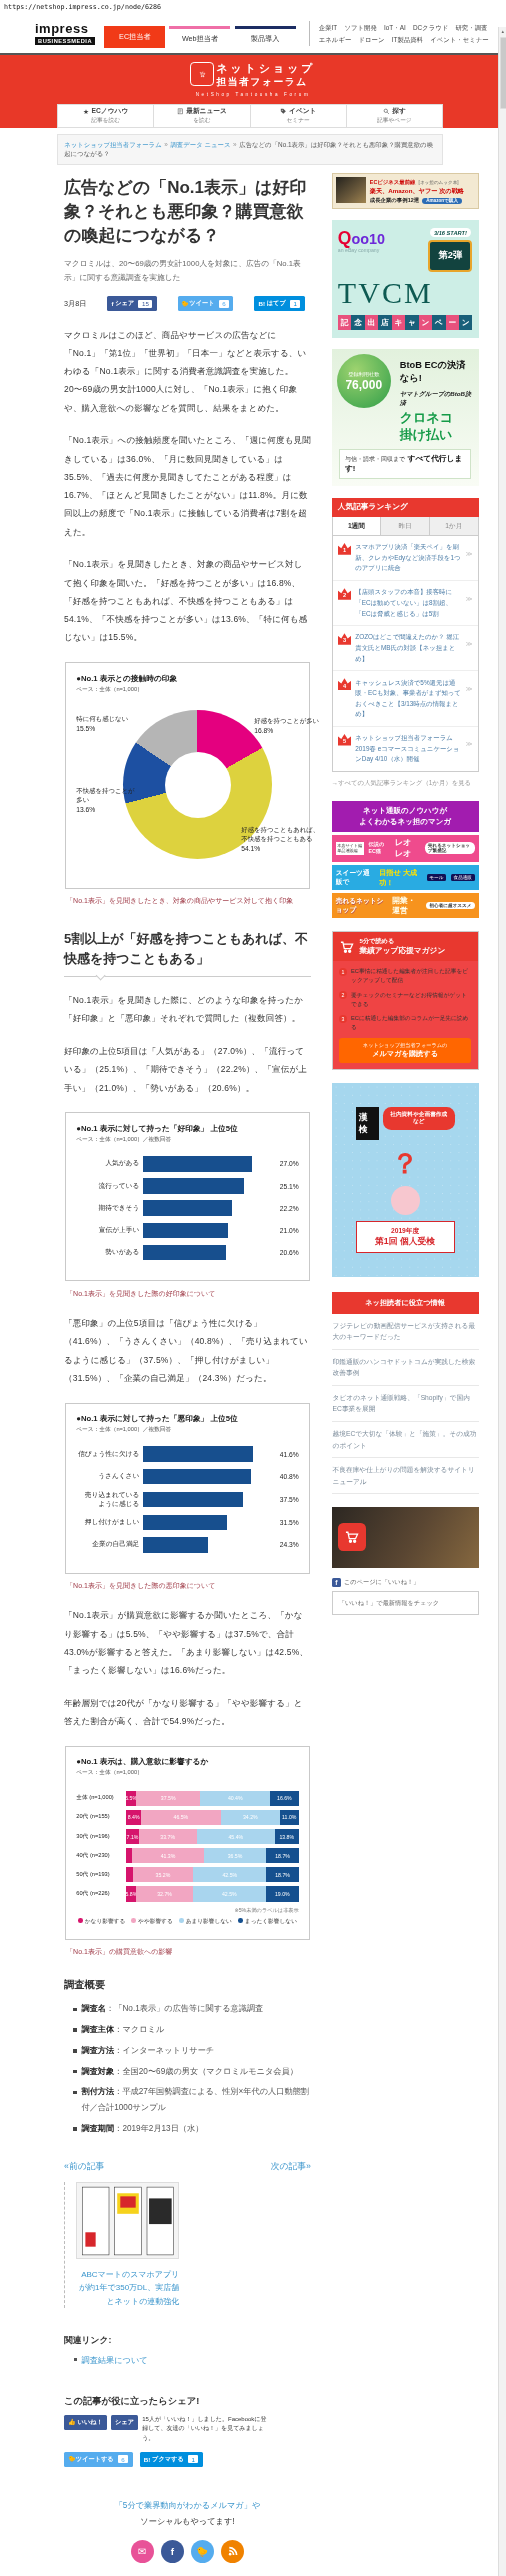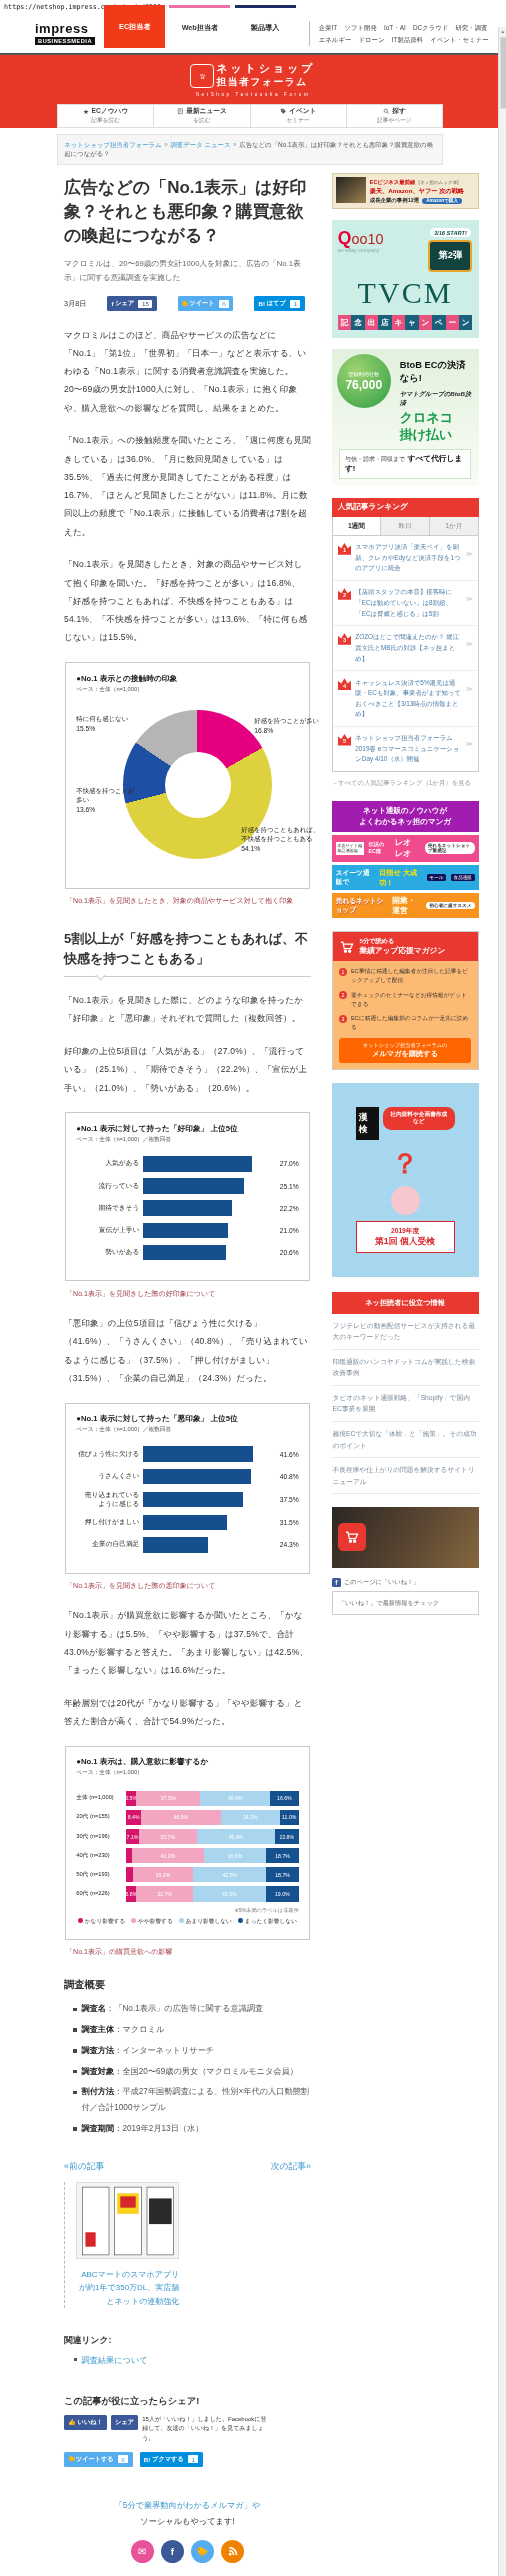--- a/index.html
+++ b/index.html
@@ -8,30 +8,30 @@
        font-family:"Liberation Sans","DejaVu Sans",sans-serif;color:#333}
   a,.link{color:#3a95cc;text-decoration:none;cursor:pointer}
   
   .url-bar{font-family:"DejaVu Sans Mono",monospace;font-size:6.7px;color:#111;padding:3.1px 4.1px}
   
   .impress{display:flex;align-items:center;height:41px;padding-left:35px;border-bottom:2.1px solid #555;background:#fff}
   .imp-logo{margin-right:9.3px}
   .imp-logo .t1{font-size:13px;font-weight:bold;letter-spacing:0.5px;color:#111;line-height:1}
   .imp-logo .t2{display:inline-block;background:#111;color:#fff;font-size:5.7px;font-weight:bold;padding:1px 3.1px;margin-top:1.5px;letter-spacing:0.5px}
   .imp-tabs{display:flex;align-items:flex-end;height:29px}
-  .imp-tab{width:61px;height:43px;display:flex;align-items:center;justify-content:center;font-size:7.2px;font-weight:bold;color:#333;border-top:3.1px solid transparent;margin-right:4.1px}
+  .imp-tab{width:61px;height:22px;display:flex;align-items:center;justify-content:center;font-size:7.2px;font-weight:normal;color:#333;border-top:3.1px solid transparent;margin-right:4.1px}
   .imp-tab.active{background:#f13a17;color:#fff;border-top:none}
   .imp-tab.pink{border-top-color:#ef6fa7}
   .imp-tab.navy{border-top-color:#1c2d63}
   .imp-sep{width:0.5px;height:25px;background:#bbb;margin:0 9.3px}
   .imp-links{font-size:6.4px;color:#444;line-height:1.9}
   .imp-links span{margin-right:7.2px;cursor:pointer}
   
   .hero{background:#e83828;padding-top:7.2px}
-  .hero-logo{display:flex;justify-content:center;align-items:center;gap:2px}
+  .hero-logo{display:flex;justify-content:center;gap:2px}
   .cart-box{width:24px;height:24px;border:1px solid #fff;border-radius:4.1px;display:flex;align-items:center;justify-content:center}
   .hero-texts{color:#fff}
   .hero-texts .l1{font-size:10.8px;font-weight:bold;letter-spacing:3.1px}
   .hero-texts .l2{font-size:9.8px;font-weight:bold;letter-spacing:1.5px}
   .hero-sub{text-align:center;color:#fff;font-size:4.6px;letter-spacing:2.6px;margin-top:3.1px}
   .hero-nav{width:386px;margin:6.2px 0 0 57px;background:#fff;display:flex;border:0.5px solid #ddd}
   .hnav{flex:1;padding:2.6px 0;text-align:center;border-right:0.5px solid #ddd;cursor:pointer}
   .hnav:last-child{border-right:none}
   .hnav .n1{font-size:6.7px;font-weight:bold;color:#444;display:flex;align-items:center;justify-content:center;gap:2.6px}
   .hnav .n2{font-size:5.7px;color:#777;margin-top:0.5px}
@@ -116,26 +116,26 @@
   .book-ad{display:flex;gap:4.1px;background:#f3e9d2;border:0.5px solid #d9c9a3;padding:3.1px;cursor:pointer}
   .book-img{width:30px;height:26px;flex:none;background:linear-gradient(140deg,#24221d,#6b5a3c 60%,#a08450)}
   .book-txt .r1{color:#c00;font-weight:bold;font-size:5.4px}
   .book-txt .tag{color:#555;font-size:4.6px;margin-left:3.1px;font-weight:normal}
   .book-txt .r2{color:#c00;font-weight:900;font-size:6.2px;margin-top:1px}
   .book-txt .r3{font-size:5.4px;color:#222;font-weight:bold;margin-top:1px}
   .book-btn{display:inline-block;background:#2b6cb5;color:#fff;font-size:4.6px;border-radius:4.1px;padding:0.5px 4.1px;margin-left:3.1px}
   .tvcm{background:#cdeee6;padding:8.2px 6.2px 7.2px;cursor:pointer}
   .tvcm-top{display:flex;align-items:flex-start;justify-content:space-between}
   .q10 .q{font-size:17.5px;font-weight:900;color:#e60033}
-  .q10 .rest{font-size:14.4px;font-weight:400;color:#b91c1c}
+  .q10 .rest{font-size:14.4px;font-weight:700;color:#6d28d9}
   .q10 .sub{display:block;font-size:5.2px;color:#8aa;margin-top:-2.1px}
   .tv-wrap{text-align:center}
   .tv-bubble{display:inline-block;background:#fff;border-radius:6.2px;font-size:5.7px;font-weight:bold;color:#0a4f46;padding:1.5px 4.1px;font-style:italic}
   .tv-set{width:44px;height:32px;background:#12433f;border:2.1px solid #e8a52b;border-radius:4.1px;margin-top:2.1px;display:flex;align-items:center;justify-content:center;color:#fff;font-size:9.3px;font-weight:900}
-  .tvcm-big{font-family:"Liberation Serif","DejaVu Serif",serif;text-align:center;font-size:30px;color:#0e5a52;letter-spacing:2.1px;margin-top:4.1px;line-height:1.1}
+  .tvcm-big{font-family:"Liberation Serif","DejaVu Serif",serif;text-align:left;font-size:30px;color:#0e5a52;letter-spacing:2.1px;margin-top:4.1px;line-height:1.1}
   .tiles{display:flex;margin-top:6.2px}
   .tile{flex:1;height:15.5px;display:flex;align-items:center;justify-content:center;color:#fff;font-size:7.7px;font-weight:bold}
   .tile:nth-child(odd){background:#e8517d}.tile:nth-child(even){background:#19607a}
   .kuroneko{background:linear-gradient(180deg,#e2f1dd,#f9fcf5);padding:7.2px;position:relative;cursor:pointer}
   .kn-circle{width:54px;height:54px;border-radius:50%;background:radial-gradient(circle at 35% 30%,#9ed36f,#2f9e49);color:#fff;text-align:center;display:flex;flex-direction:column;justify-content:center;position:absolute;left:5.2px;top:5.2px}
   .kn-circle .cl{font-size:5.2px}
   .kn-circle .cv{font-size:12px;font-weight:900}
   .kn-main{margin-left:61px;min-height:57px}
   .kn-l1{font-size:9.3px;font-weight:900;color:#111;margin-top:3.1px}
   .kn-l2{font-size:6.2px;font-weight:bold;font-style:italic;color:#222;margin-top:5.2px}
@@ -167,21 +167,21 @@
   .mb2 .b{color:#ffe200;font-size:7.2px;font-weight:900}
   .mb2 .tag{background:#115;color:#fff;font-size:4.6px;padding:1px 2.6px;border-radius:1.5px;flex:none}
   .mb3{background:#f7931e}
   .mb3 .a{color:#fff;font-size:6.7px;font-weight:900;text-shadow:0.5px 0.5px 0 #b55}
   .mb3 .b{color:#ffe; font-size:7.7px;font-weight:900}
   .mb3 .tag{background:#fff;border-radius:5.2px;color:#333;font-size:4.6px;font-weight:bold;padding:1px 3.1px;flex:none}
   .meru{border:0.5px solid #ccc;margin-top:12.4px}
   .meru-head{background:#e8382f;display:flex;align-items:center;gap:5.2px;padding:5.2px 6.2px}
   .meru-head .txts .a{color:#fff;font-size:6.2px;font-weight:bold}
   .meru-head .txts .b{color:#fff;font-size:7.7px;font-weight:900}
-  .meru-body{background:#fdba74;padding:6.2px}
+  .meru-body{background:#ef4444;padding:6.2px}
   .meru-item{display:flex;gap:4.1px;font-size:5.7px;color:#333;line-height:1.6;margin-bottom:5.2px}
   .meru-num{width:8.2px;height:8.2px;border-radius:50%;background:#e8382f;color:#fff;font-size:5.2px;display:flex;align-items:center;justify-content:center;flex:none;margin-top:0.5px}
   .meru-btn{background:#f60;border-radius:3.1px;color:#fff;text-align:center;padding:4.1px 3.1px;margin-top:3.1px;cursor:pointer}
   .meru-btn .a{font-size:5.2px}
   .meru-btn .b{font-size:7.2px;font-weight:900}
   .kanken2{background:#a6d7ee;background-image:radial-gradient(#c3e4f4 12%,transparent 13%);background-size:8.2px 8.2px;padding:24px;margin-top:13.4px;cursor:pointer}
   .kk2-q{text-align:center;font-size:28px;font-weight:900;color:#e8382f;margin:5.2px 0 0}
   .kk2-girl{width:29px;height:29px;border-radius:50%;background:#f7c7cf;margin:3.1px auto 0}
   .kk2-box{background:#fff;border:1.5px solid #d7262b;text-align:center;padding:4.1px;margin-top:6.2px}
   .kk2-box .a{color:#d7262b;font-weight:bold;font-size:6.7px}

